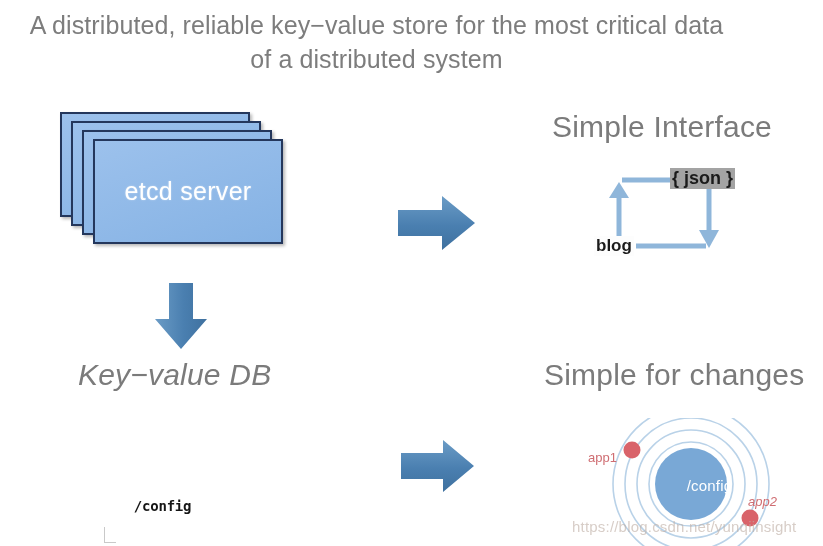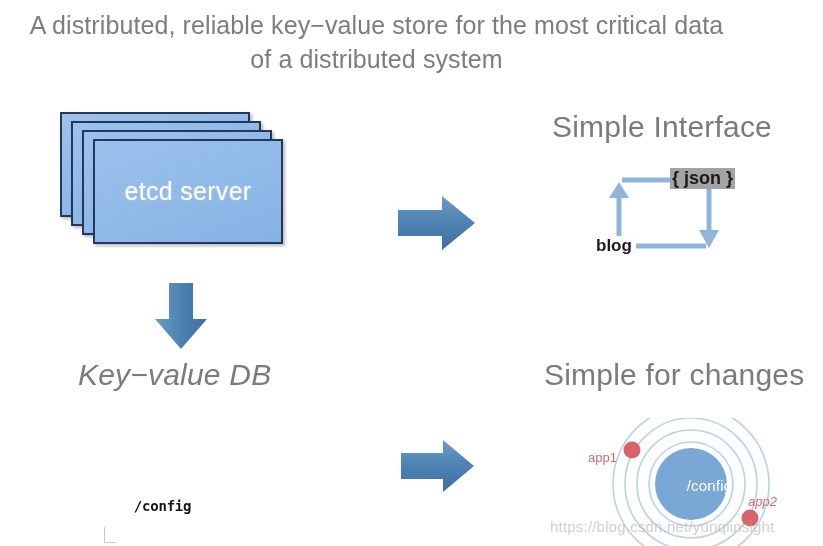--- a/index.html
+++ b/index.html
@@ -170,21 +170,21 @@
     font-size: 13px;
     color: #cf6d72;
     white-space: nowrap;
   }
   #app1-label { left: 0px;   top: 32px; margin-left: 28px; }
   #app2-label { left: 188px; top: 76px; font-style: italic; }
 
   
   #watermark {
     position: absolute;
-    left: 550px;
+    left: 572px;
     top: 518px;
     font-size: 15px;
     color: rgba(190, 175, 165, 0.62);
     letter-spacing: 0.2px;
     white-space: nowrap;
   }
 </style>
 </head>
 <body>
 

